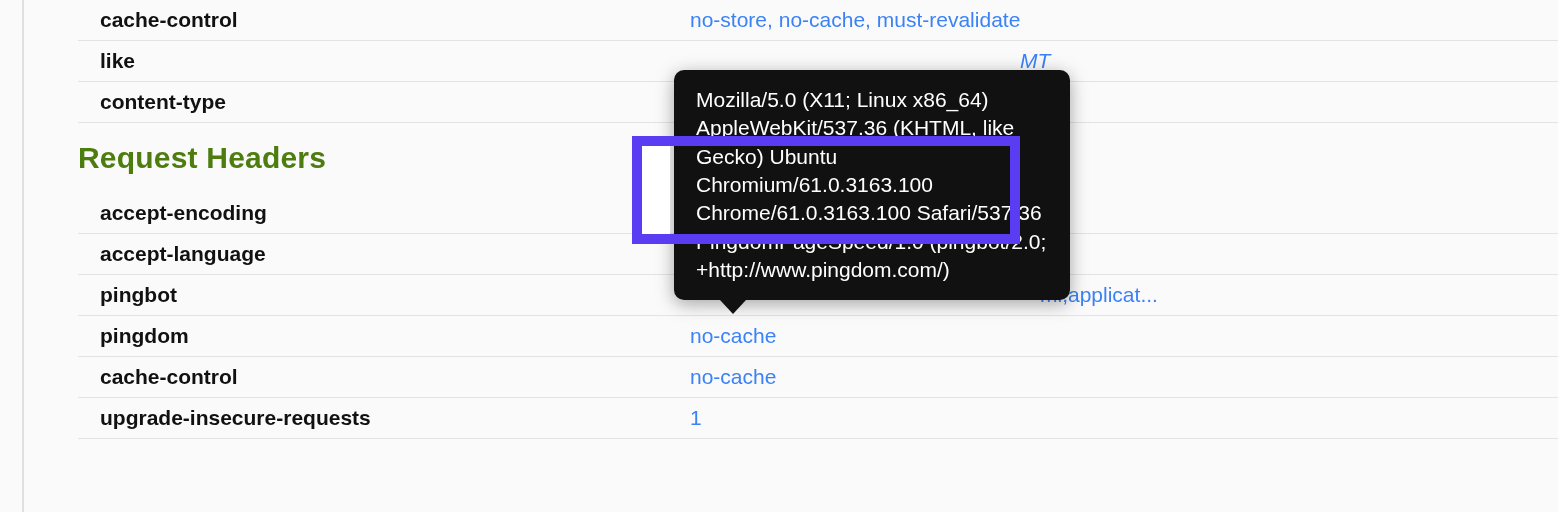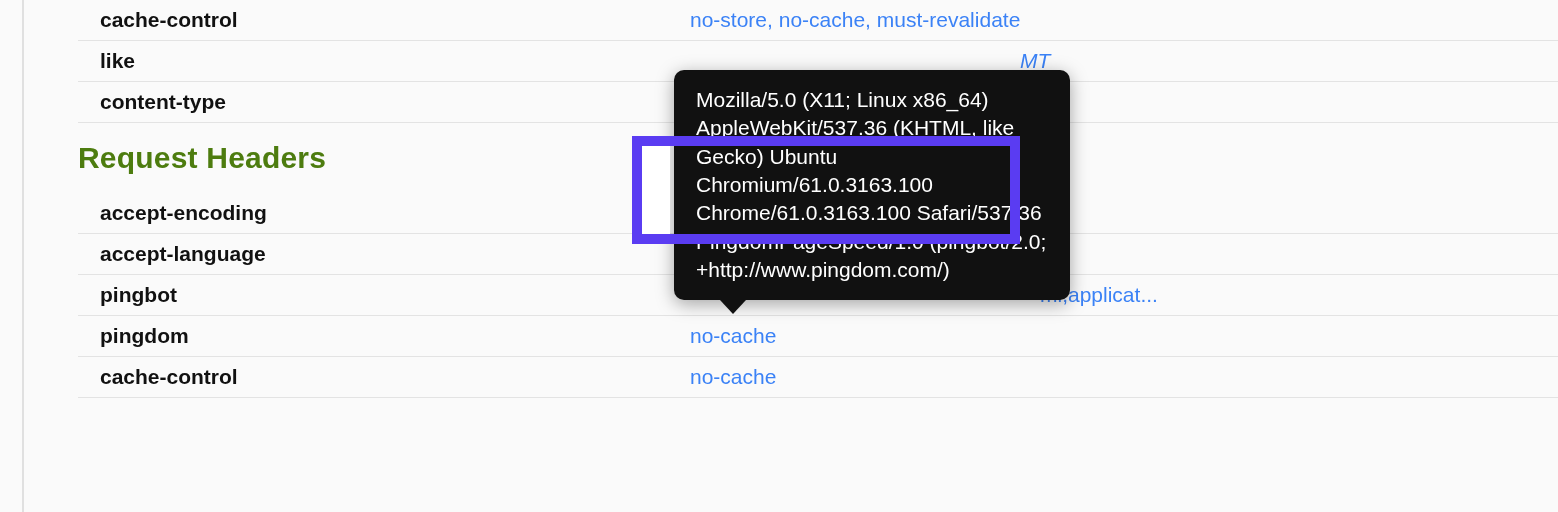--- a/index.html
+++ b/index.html
@@ -148,20 +148,24 @@
         <td class="hval" style="padding-left:350px;">ml,applicat...</td>
       </tr>
       <tr>
         <td class="hname">pingdom</td>
         <td class="hval">no-cache</td>
       </tr>
       <tr>
         <td class="hname">cache-control</td>
         <td class="hval">no-cache</td>
       </tr>
+      <tr>
+        <td class="hname">upgrade-insecure-requests</td>
+        <td class="hval">1</td>
+      </tr>
     </tbody>
       </table>
 
   </div>
 </div>
 
 <div class="tooltip-wrap">
   <div class="tooltip">Mozilla/5.0 (X11; Linux x86_64) AppleWebKit/537.36 (KHTML, like Gecko) Ubuntu Chromium/61.0.3163.100 Chrome/61.0.3163.100 Safari/537.36 PingdomPageSpeed/1.0 (pingbot/2.0; +http://www.pingdom.com/)</div>
 </div>
 

